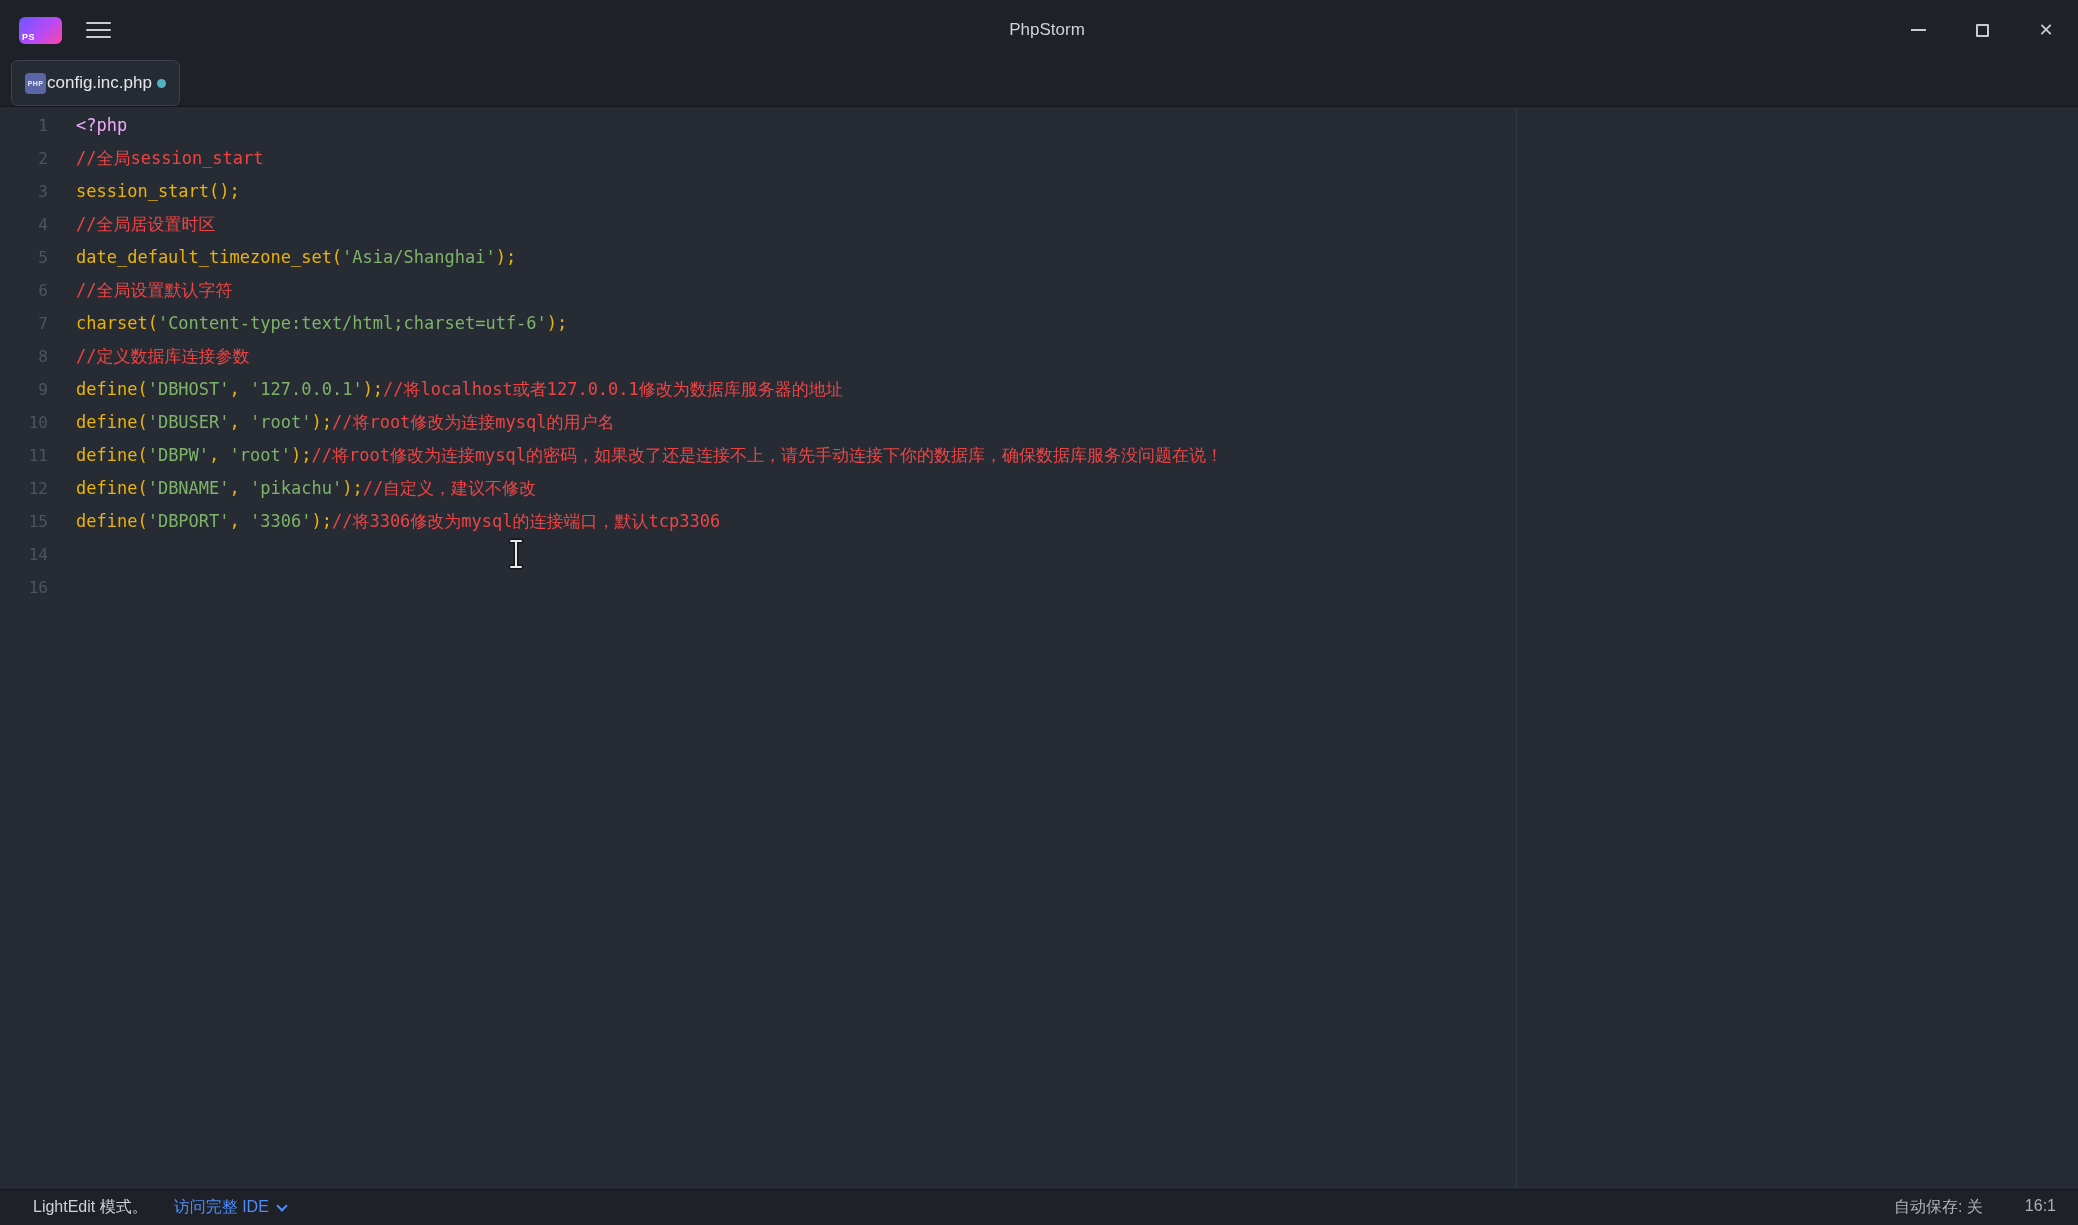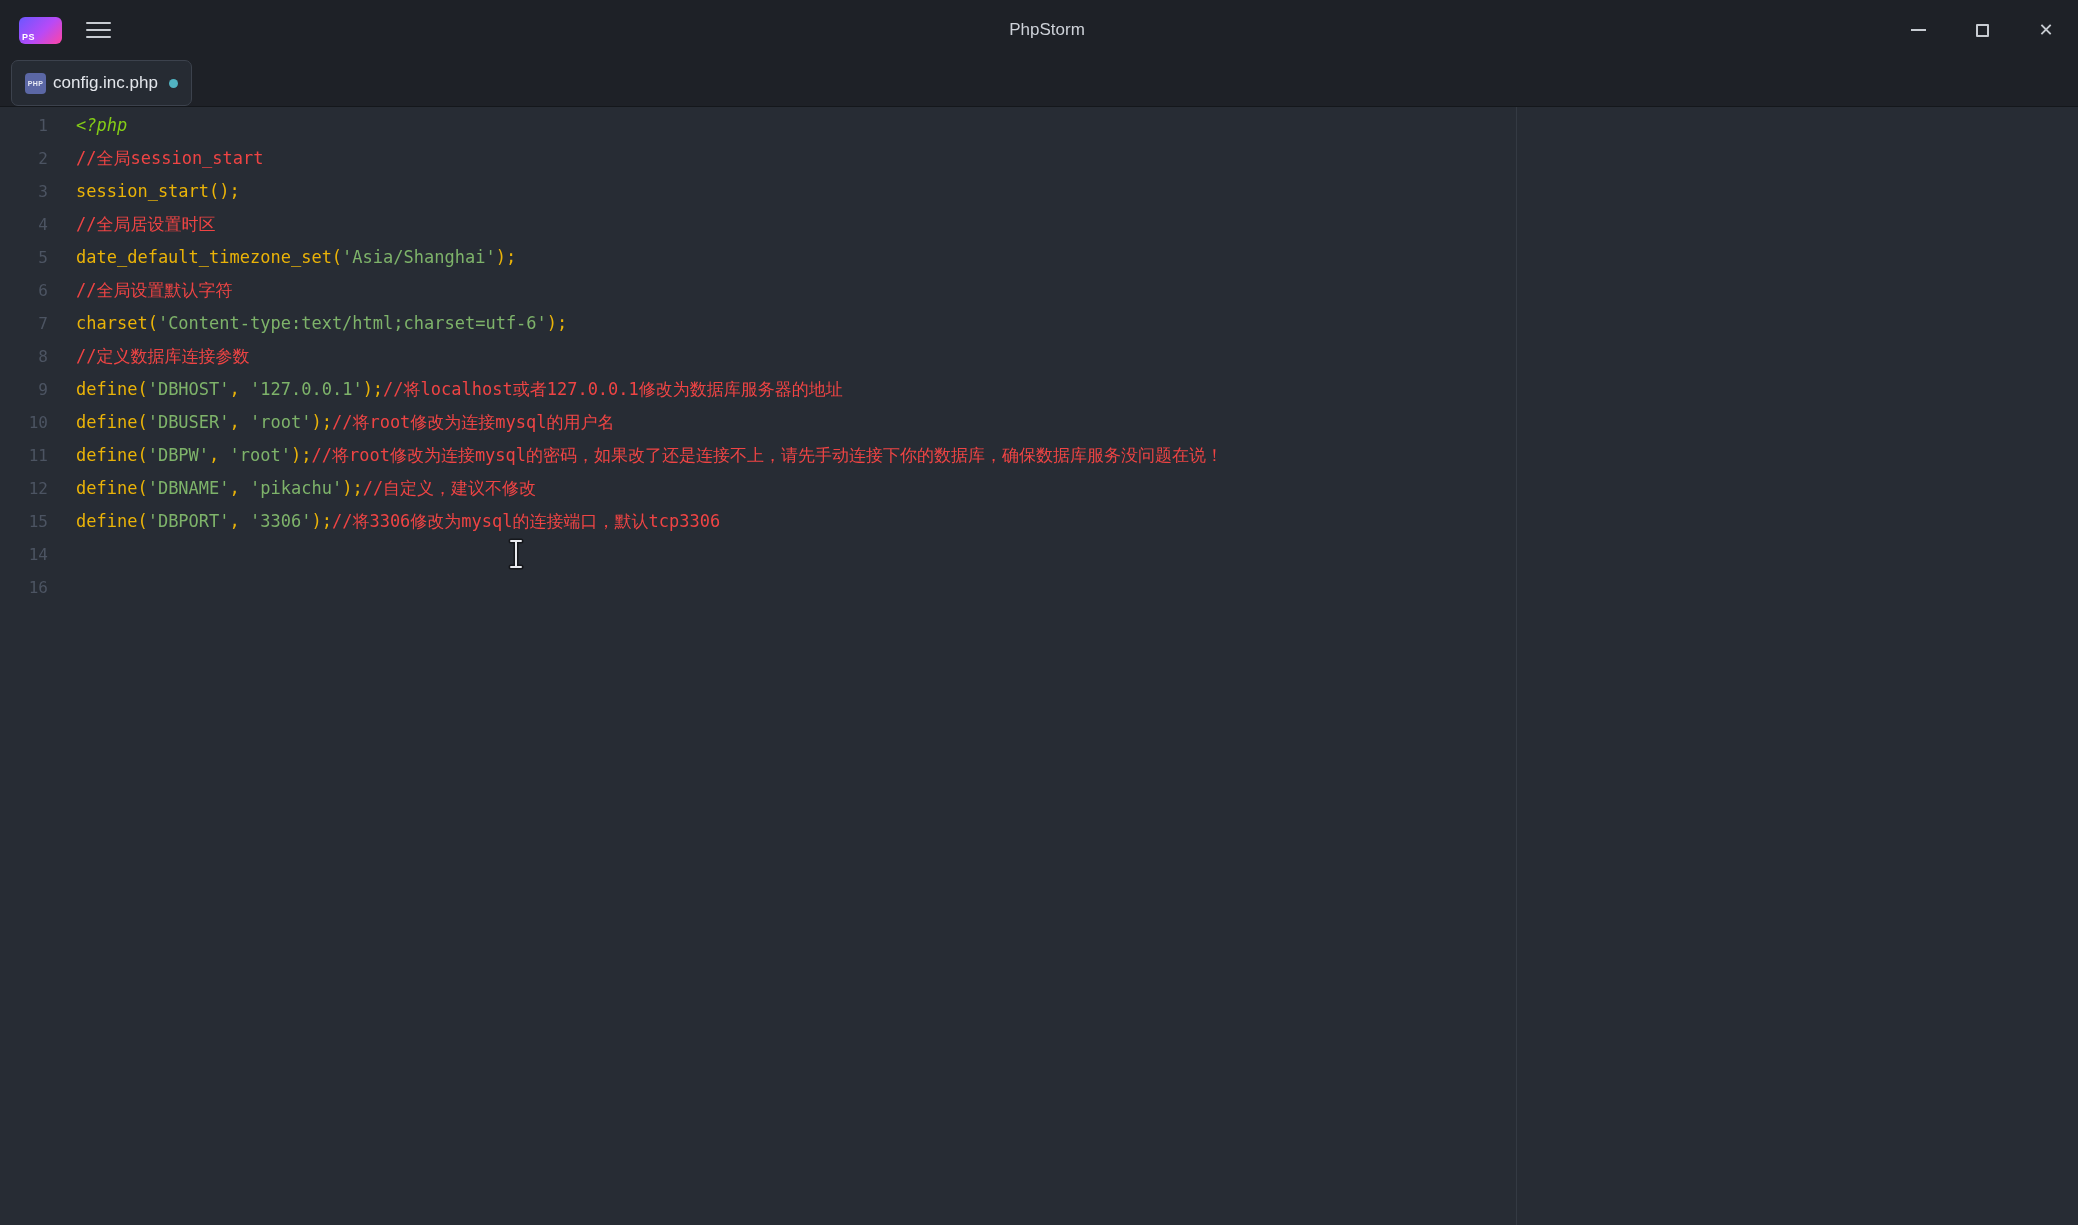--- a/index.html
+++ b/index.html
@@ -39,21 +39,21 @@
   }
   .min-glyph { display:block; width:15px; height:2px; background:#c8ccd2; }
   .max-glyph { display:block; width:13px; height:13px; border:2px solid #c8ccd2; border-radius:1px; }
 
   
   .tabbar {
     flex:0 0 42px; background:#1e2127; border-bottom:1px solid #14171b;
     display:flex; align-items:center; padding-left:11px;
   }
   .tab {
-    height:46px; display:flex; align-items:center; gap:7px; padding:0 13px;
+    height:46px; display:flex; align-items:center; gap:1px; padding:0 13px;
     background:#262b33; border:1px solid #3c424d; border-radius:7px;
     color:#e3e6eb; font-size:17px; cursor:pointer;
   }
   .file-icon {
     width:21px; height:21px; border-radius:4px; background:#5b67a5;
     display:flex; align-items:center; justify-content:center;
     color:#e8eaf5; font-size:7px; font-weight:bold; letter-spacing:0.3px;
   }
   .mod-dot { width:9px; height:9px; border-radius:50%; margin-left:4px; }
 
@@ -64,21 +64,21 @@
     font-family:"DejaVu Sans Mono", monospace; font-size:17px; white-space:pre;
   }
   .gutter {
     flex:0 0 48px; text-align:right; color:#4c5462; font-size:16px;
     user-select:none;
   }
   .code { margin-left:28px; }
   .tok-plain   { color:#eab308; }
   .tok-comment { color:#ef4444; }
   .tok-string  { color:#7eb36a; }
-  .tok-tag     { color:#84cc16;font-style:italic; }
+  .tok-tag     { color:#f0abfc; }
   .guide {
     position:absolute; left:1516px; top:0; bottom:0; width:1px; background:#343a43;
   }
   .mouse-cursor { position:absolute; left:505px; top:431px; }
 
   
   .statusbar {
     flex:0 0 36px; background:#1e2127; border-top:1px solid #14171b;
     display:flex; align-items:center; padding:0 22px 0 33px;
     font-size:16px; color:#cfd2d8;
@@ -148,14 +148,25 @@
     <svg class="mouse-cursor" width="22" height="32" viewBox="0 0 22 32">
       <g stroke="#15171b" stroke-width="5" stroke-linecap="round" fill="none">
         <path d="M6 3 H16 M11 3 V29 M6 29 H16"></path>
       </g>
       <g stroke="#e8eaee" stroke-width="2" stroke-linecap="round" fill="none">
         <path d="M6 3 H16 M11 3 V29 M6 29 H16"></path>
       </g>
     </svg>
   </div>
 
+  <footer class="statusbar">
+    <span>LightEdit 模式。</span>
+    <a class="ide-link">
+      <span>访问完整 IDE</span>
+      <i class="chev"></i>
+    </a>
+    <div class="status-right">
+      <span>自动保存: 关</span>
+      <span>16:1</span>
+    </div>
+  </footer>
 
 </div>
 
 </body></html>

